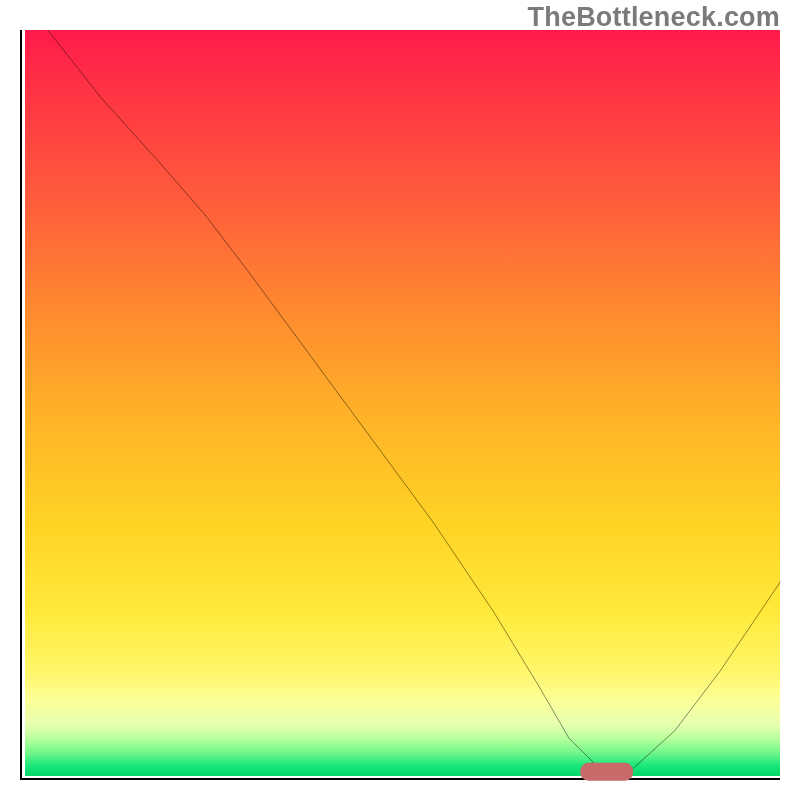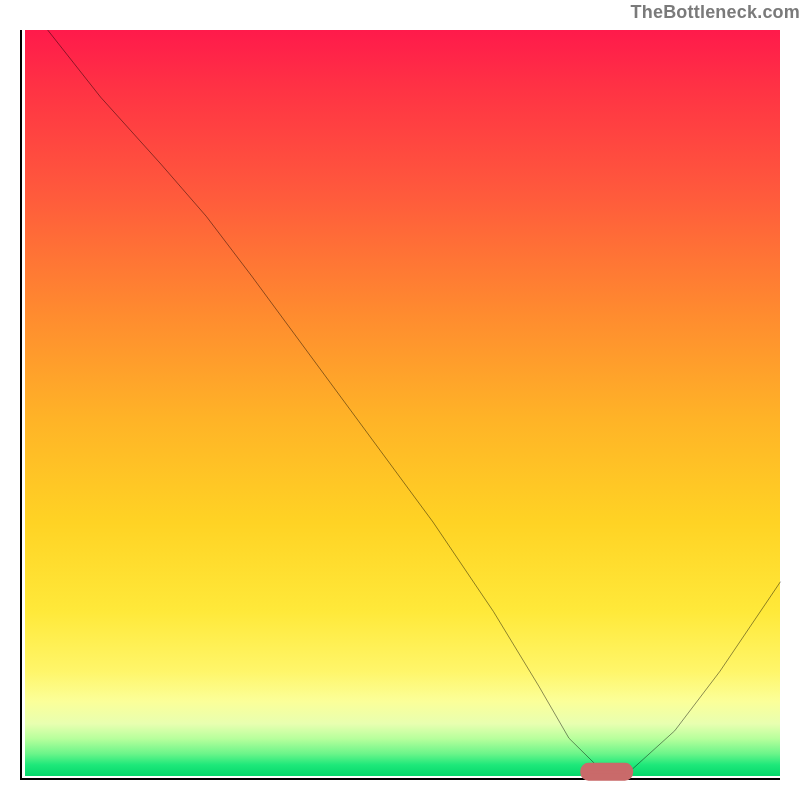--- a/index.html
+++ b/index.html
@@ -12,22 +12,22 @@
     overflow: hidden;
   }
   .stage {
     position: relative;
     width: 800px;
     height: 800px;
   }
   .watermark {
     position: absolute;
     top: 2px;
-    right: 0;
-    font-size: 18px;
+    right: 20px;
+    font-size: 27px;
     font-weight: 600;
     color: #7a7a7a;
     letter-spacing: 0.2px;
     user-select: none;
   }
   .plot-frame {
     position: absolute;
     left: 20px;
     top: 30px;
     width: 760px;

